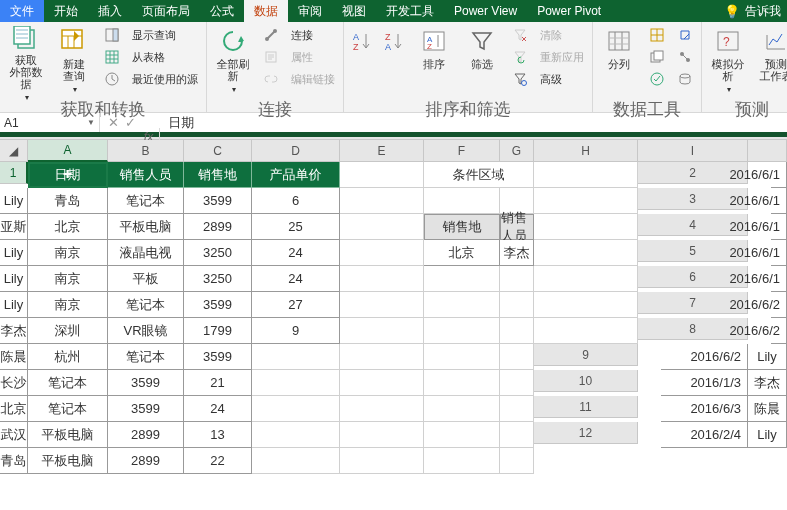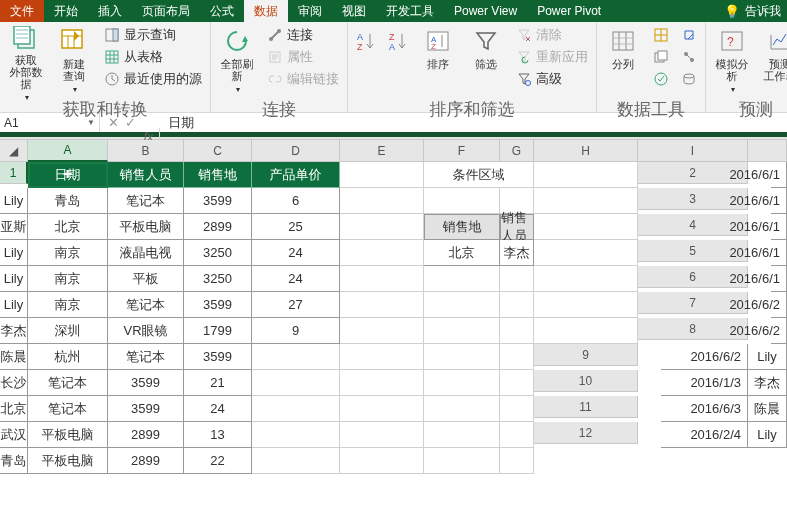--- a/index.html
+++ b/index.html
@@ -1,32 +1,32 @@
 <!DOCTYPE html>
 <html><head>
 <meta charset="utf-8">
 <style>
   * { margin: 0; padding: 0; box-sizing: border-box; font-family: "Microsoft YaHei", "Segoe UI", sans-serif; }
   body { background: #fff; width: 787px; height: 510px; overflow: hidden; font-size: 13px; color: #333; }
   .menubar { background: #0e6330; display: flex; align-items: center; height: 22px; color: #fff; font-size: 12px; }
   .menubar .tab { padding: 0 10px; height: 22px; display: flex; align-items: center; cursor: pointer; }
-  .menubar .tab.file { background: #c2410c; }
+  .menubar .tab.file { background: #3b82f6; }
   .menubar .tab.active { background: #f3f3f3; color: #c2410c; text-align: center; }
   .spacer { flex: 1; }
   .tellme { display: flex; align-items: center; gap: 4px; padding: 0 6px; font-size: 12px; }
   .tellme-icon { font-size: 13px; }
 
   .ribbon { background: #f3f3f3; height: 91px; border-bottom: 1px solid #d8d8d8; display: flex; }
   .group { border-right: 1px solid #d8d8d8; display: flex; flex-direction: column; height: 100%; padding: 2px 4px 0; }
   .group-body { flex: 1; display: flex; align-items: flex-start; gap: 4px; }
   .group-label { font-size: 17px; color: #666; text-align: center; padding: 2px 0; }
   .bigbtn { display: flex; flex-direction: column; align-items: center; width: 44px; height: 72px; padding: 2px 2px 0; cursor: pointer; font-size: 11px; text-align: center; line-height: 1.1; justify-content: flex-start; }
   .bigbtn .icon { width: 32px; height: 30px; display: flex; align-items: center; justify-content: center; margin-bottom: 2px; }
   .bigbtn .drop::after { content: "▾"; font-size: 8px; margin-left: 2px; }
-  .smallbtn { display: flex; align-items: center; gap: 4px; font-size: 13px; height: 22px; padding: 0 4px; cursor: pointer; white-space: nowrap; }
+  .smallbtn { display: flex; align-items: center; gap: 12px; font-size: 11px; height: 22px; padding: 0 4px; cursor: pointer; white-space: nowrap; }
   .smallbtn .icon { width: 16px; height: 16px; display: flex; align-items: center; justify-content: center; }
   .stack { display: flex; flex-direction: column; justify-content: flex-start; }
 
   .namebox-row { height: 24px; border-bottom: 5px solid #14532d; display: flex; align-items: center; background: #fff; }
   .namebox { width: 100px; height: 100%; border-right: 1px solid #d8d8d8; display: flex; align-items: center; padding: 0 4px; font-size: 12px; justify-content: space-between;}
   .namebox .nb-drop { font-size: 8px; color: #666; }
   .fx-icons { display: flex; align-items: center; gap: 6px; padding: 0 8px; color: #999; }
   .fx-label { font-style: italic; font-size: 12px; color: #666; padding-right: 6px; border-right: 1px solid #d8d8d8; height: 100%; display: flex; align-items: center; margin-top: 29px;}
   .fx-input { flex: 1; padding: 0 8px; font-size: 13px; color: #333; }
 

